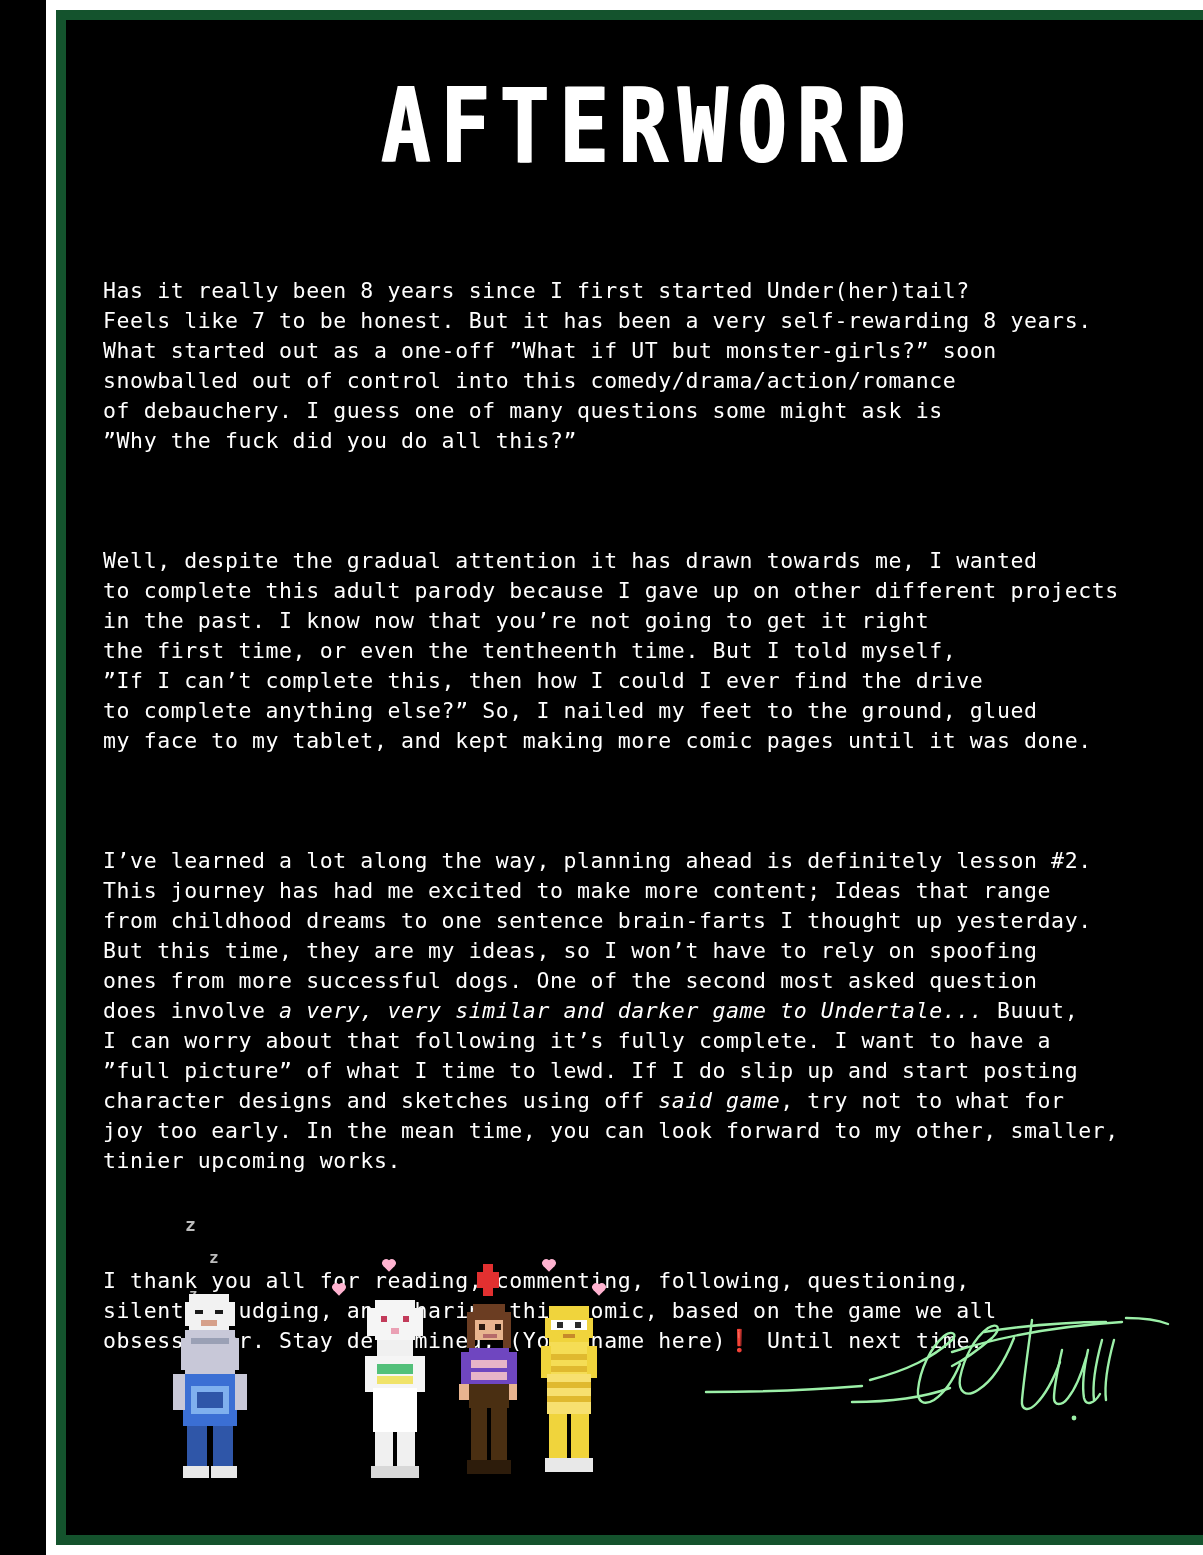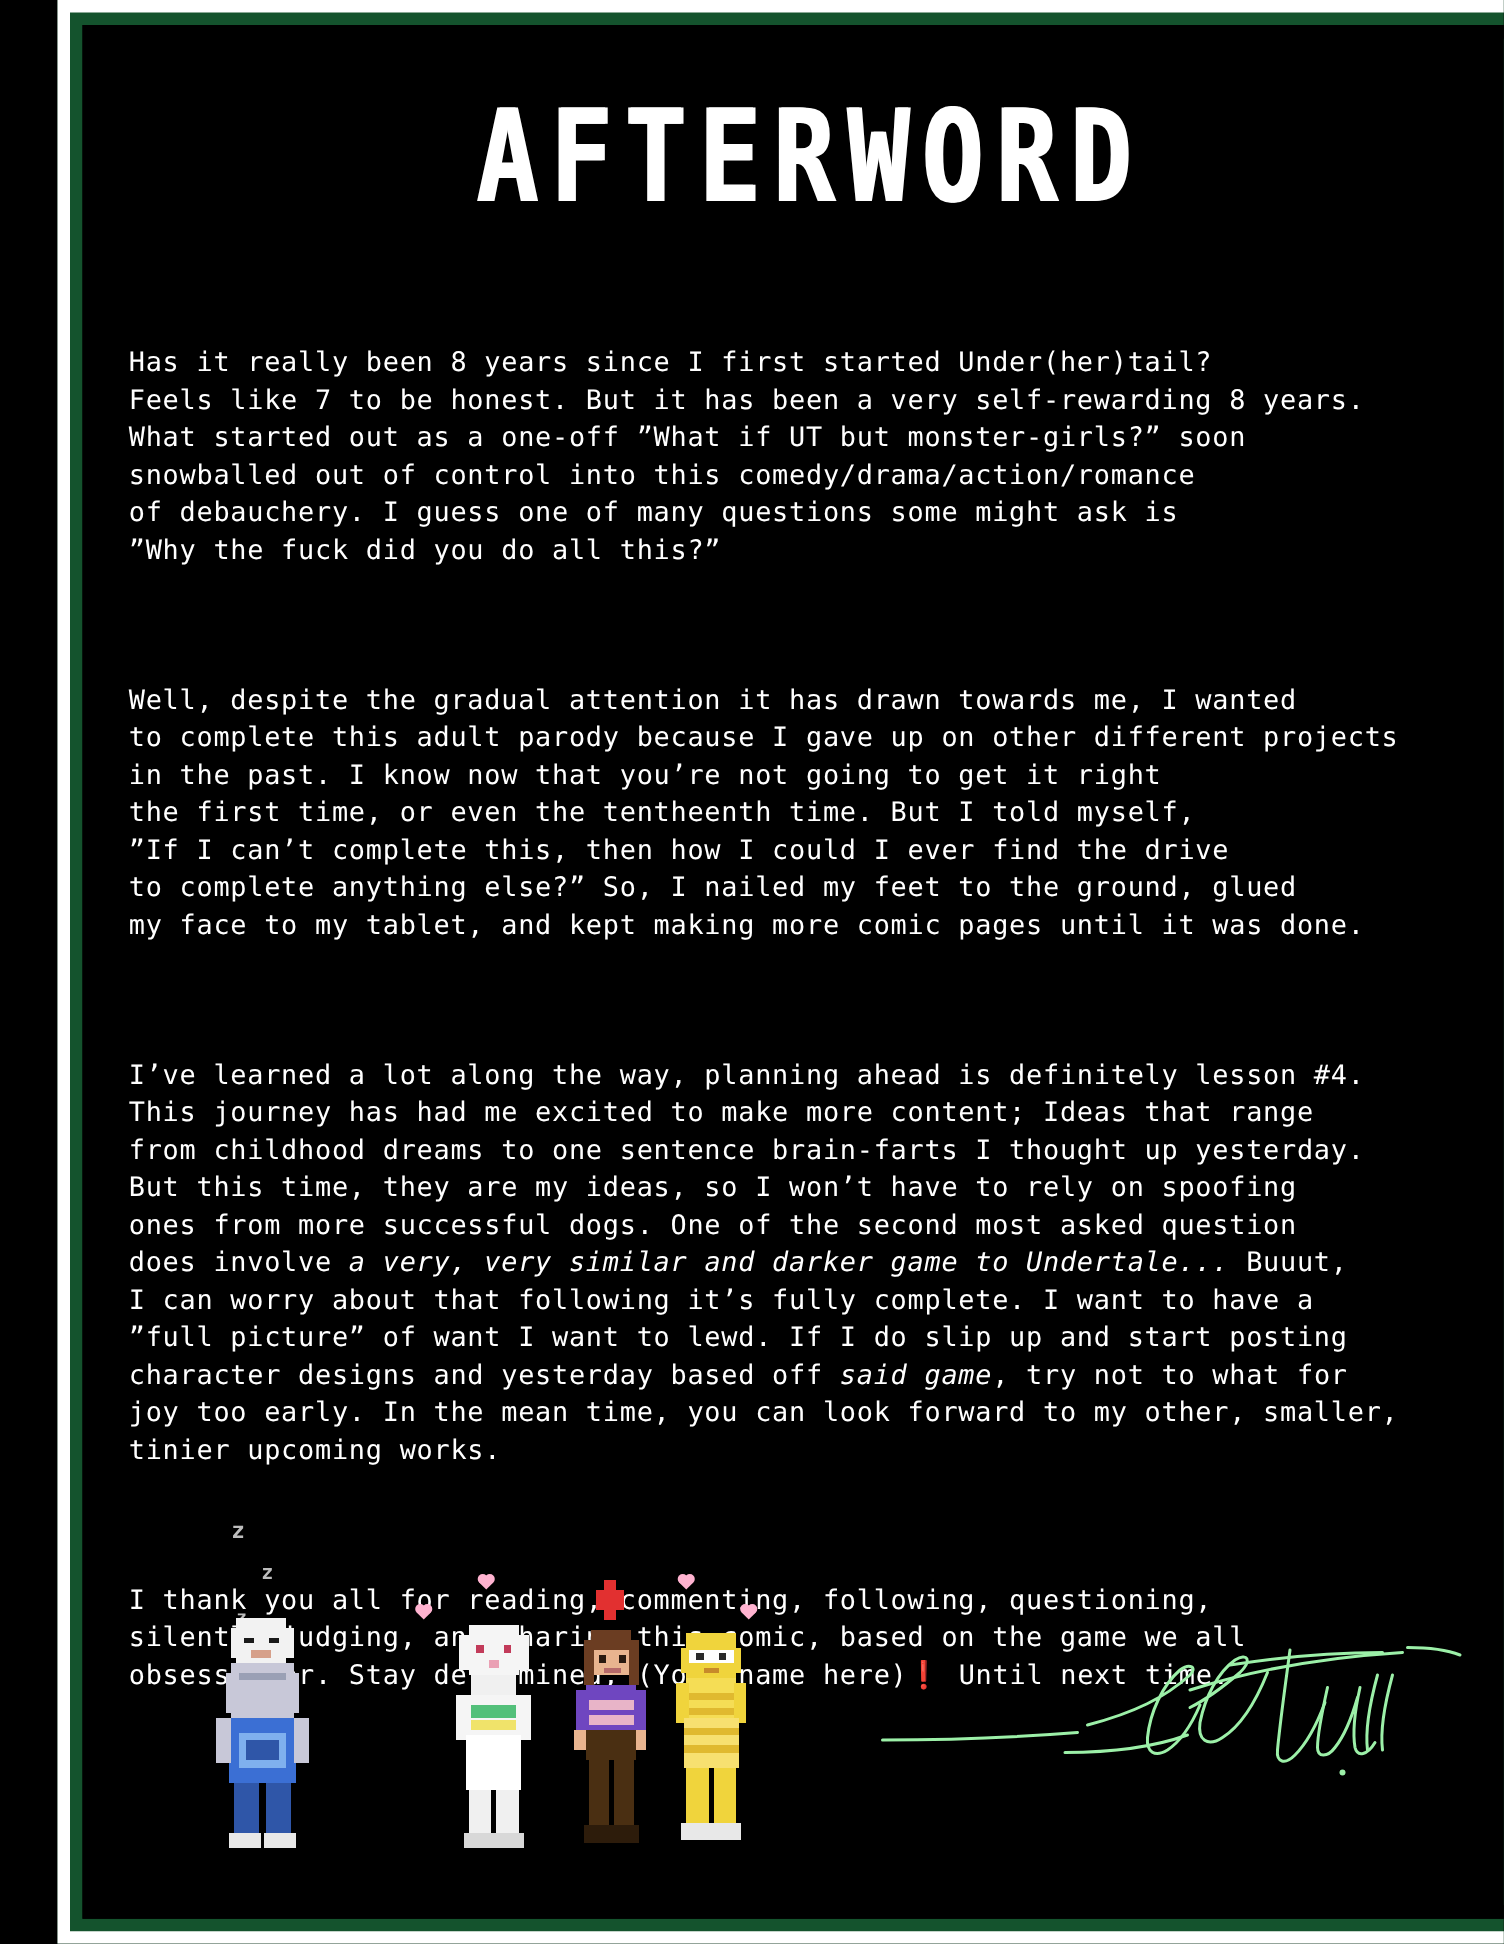--- a/index.html
+++ b/index.html
@@ -115,29 +115,29 @@
 snowballed out of control into this comedy/drama/action/romance
 of debauchery. I guess one of many questions some might ask is
 ”Why the fuck did you do all this?”</p>
       <p class="para">Well, despite the gradual attention it has drawn towards me, I wanted
 to complete this adult parody because I gave up on other different projects
 in the past. I know now that you’re not going to get it right
 the first time, or even the tentheenth time. But I told myself,
 ”If I can’t complete this, then how I could I ever find the drive
 to complete anything else?” So, I nailed my feet to the ground, glued
 my face to my tablet, and kept making more comic pages until it was done.</p>
-      <p class="para"><span>I’ve learned a lot along the way, planning ahead is definitely lesson #4.</span>
+      <p class="para"><span>I’ve learned a lot along the way, planning ahead is definitely lesson #2.</span>
 <span>This journey has had me excited to make more content; Ideas that range</span>
 <span>from childhood dreams to one sentence brain-farts I thought up yesterday.</span>
 <span>But this time, they are my ideas, so I won’t have to rely on spoofing</span>
 <span>ones from more successful dogs. One of the second most asked question</span>
 <span>does involve </span><em>a very, very similar and darker game to Undertale...</em><span> Buuut,</span>
 <span>I can worry about that following it’s fully complete. I want to have a</span>
-<span>”full picture” of want I want to lewd. If I do slip up and start posting</span>
-<span>character designs and yesterday based off </span><em>said game</em><span>, try not to what for</span>
+<span>”full picture” of what I time to lewd. If I do slip up and start posting</span>
+<span>character designs and sketches using off </span><em>said game</em><span>, try not to what for</span>
 <span>joy too early. In the mean time, you can look forward to my other, smaller,</span>
 <span>tinier upcoming works.</span></p>
       <p class="para">I thank you all for reading, commenting, following, questioning,
 silently judging, and sharing this comic, based on the game we all
 obsess over. Stay determined, (Your name here)❗ Until next time.</p>
     </div>
 
     <div class="art-row">
 
       <div class="zzz" style="left:112px; top:82px; font-size:14px;">z</div>

